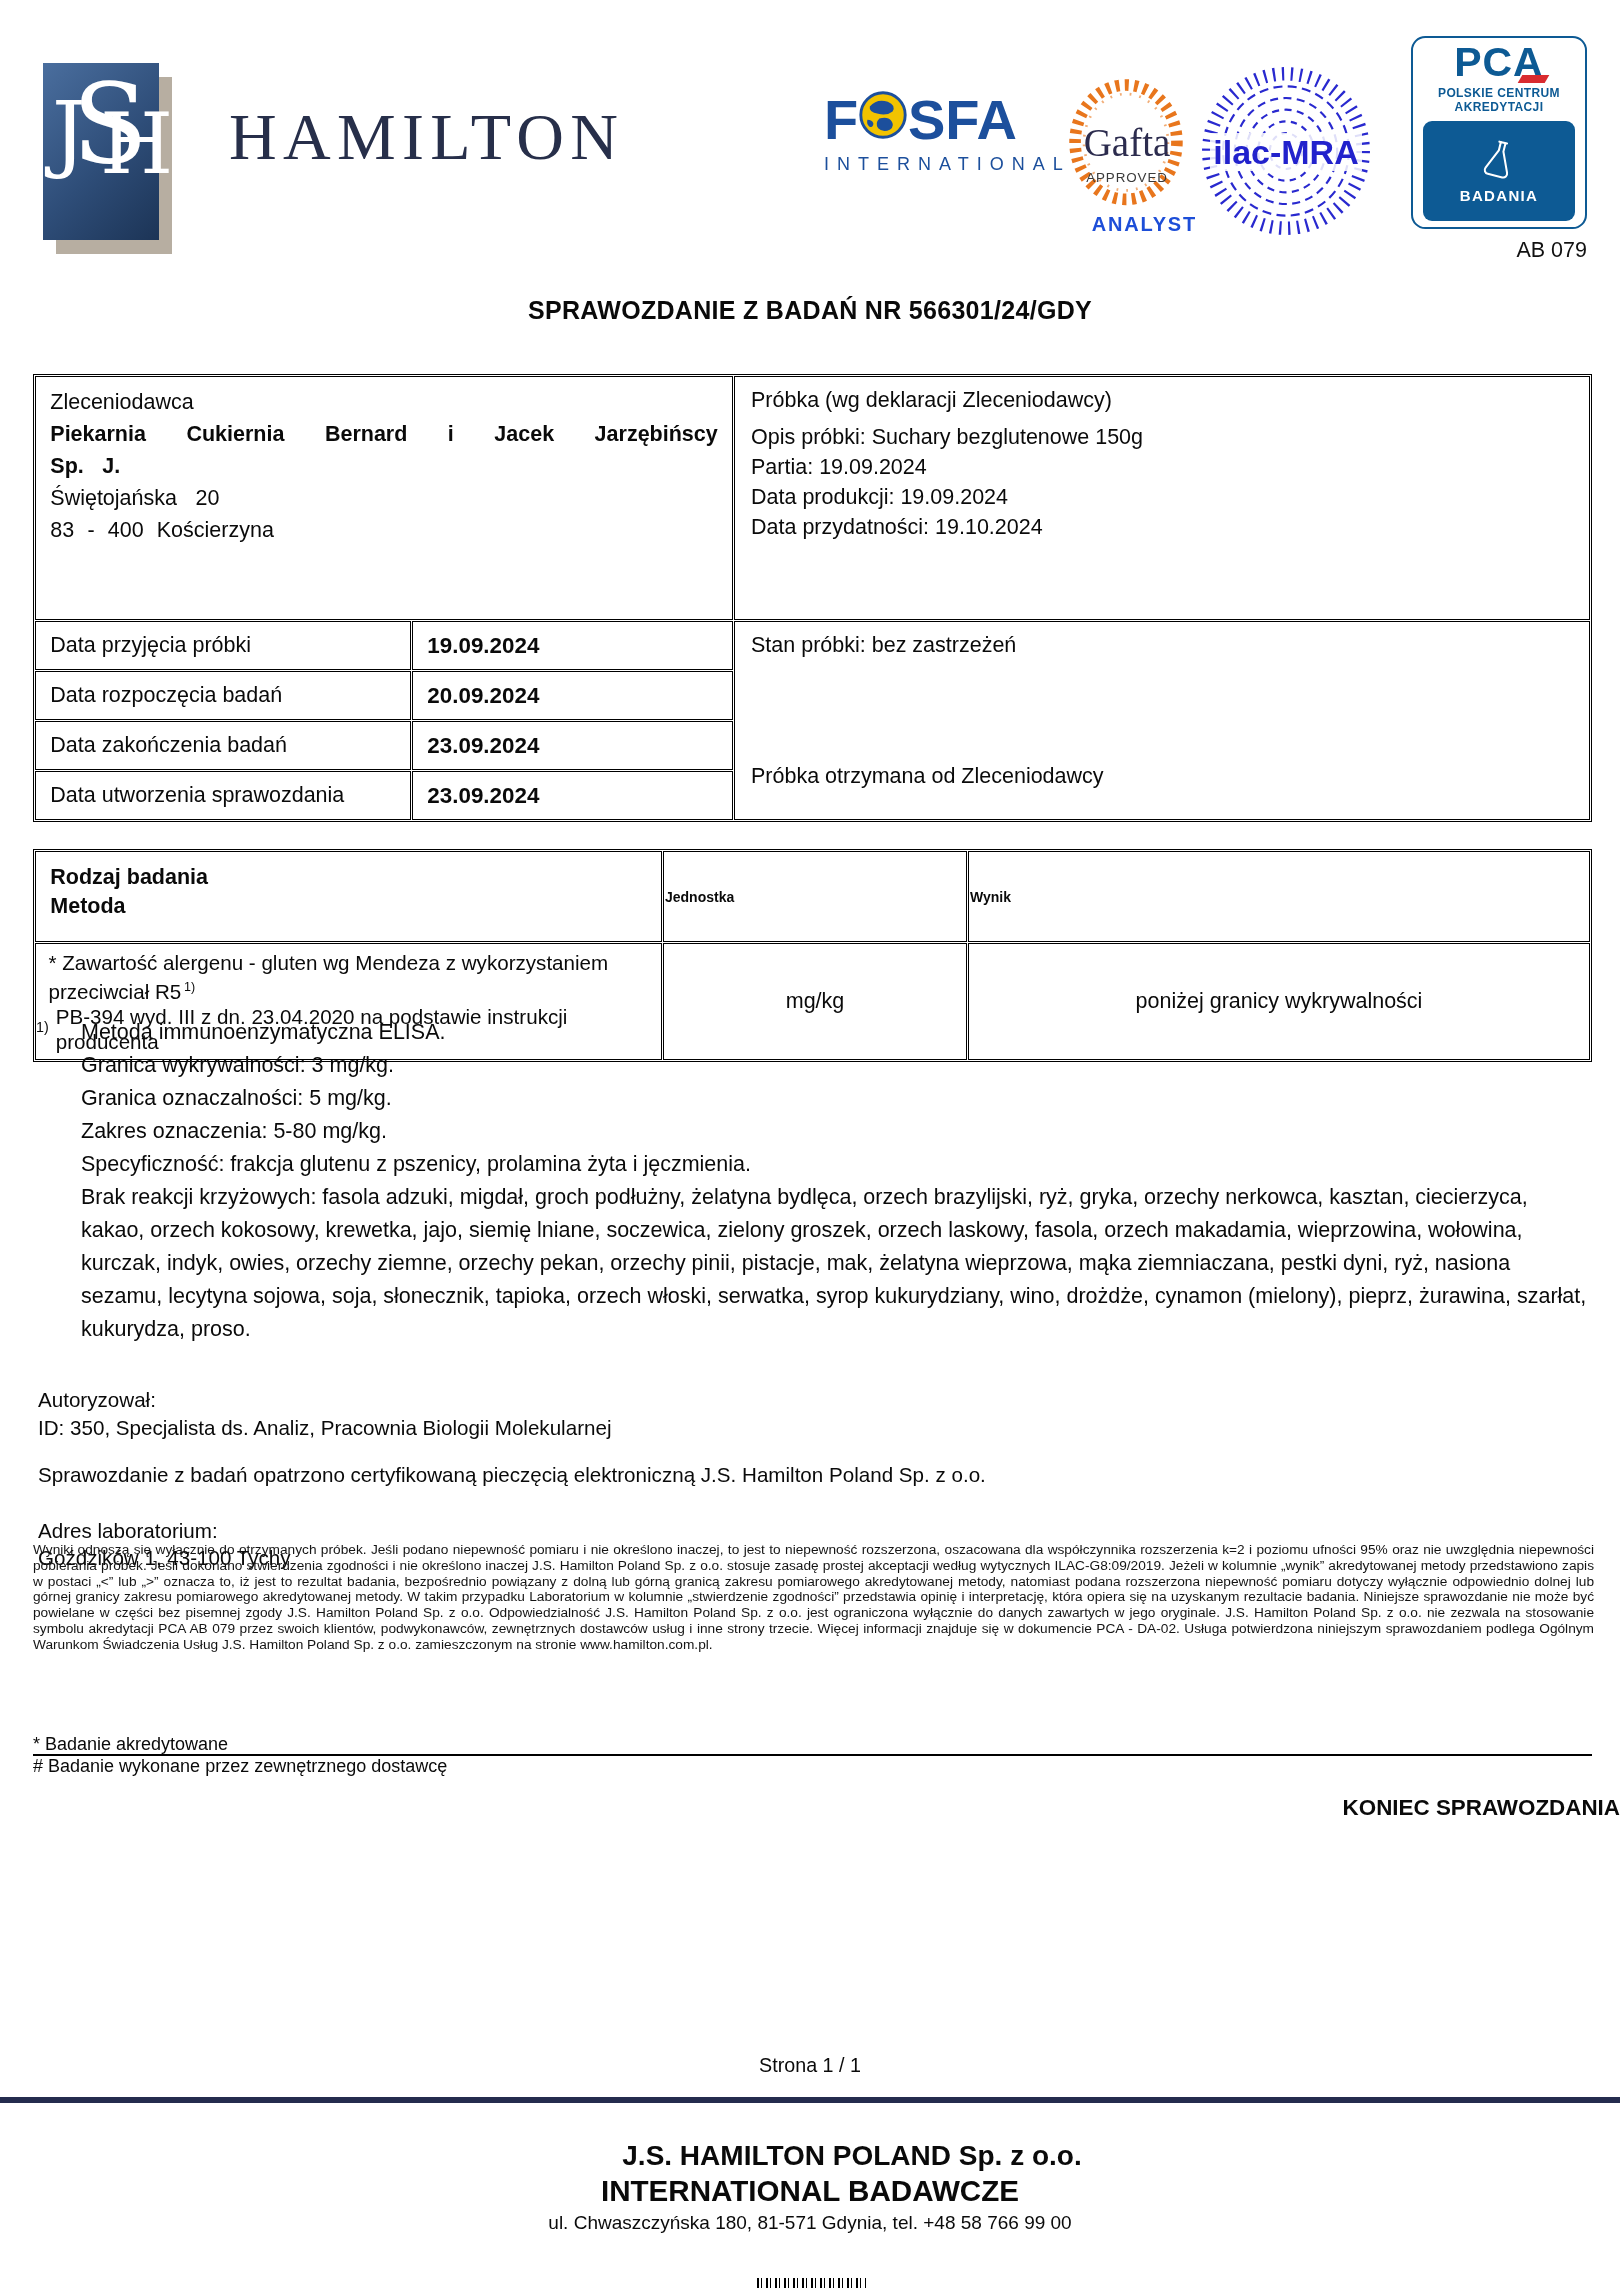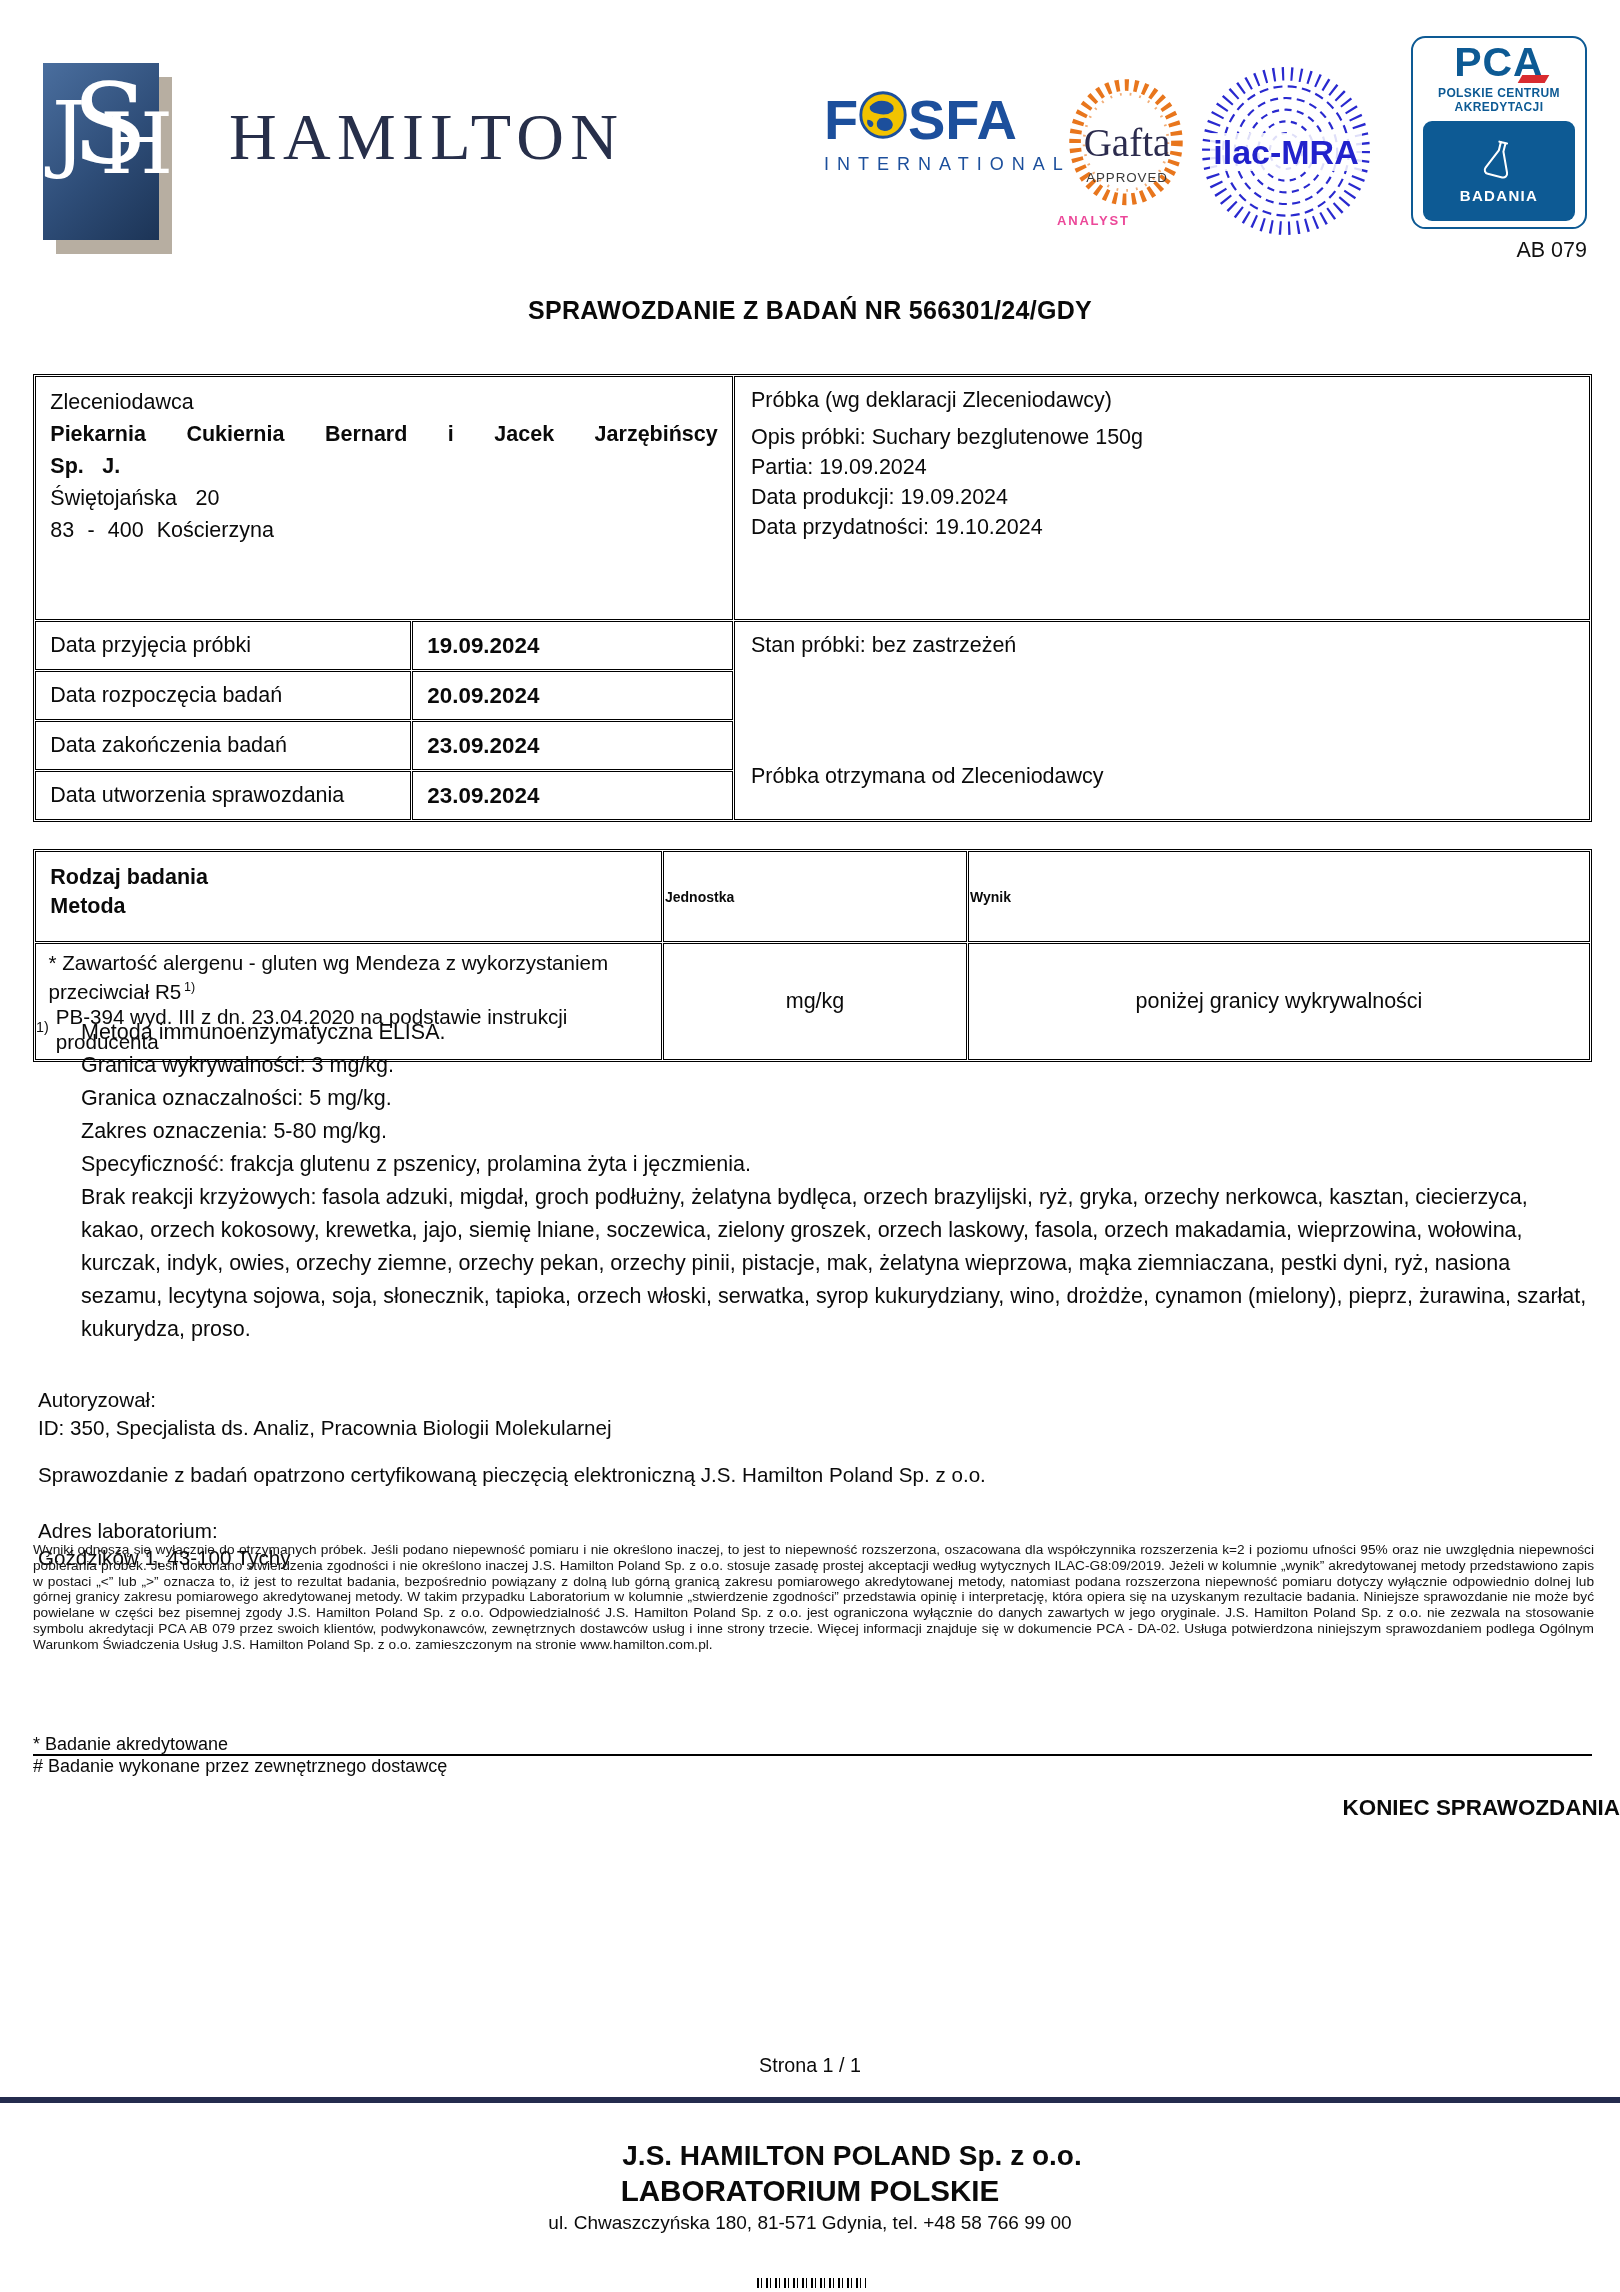--- a/index.html
+++ b/index.html
@@ -30,22 +30,22 @@
   .fosfa-word { display:flex; align-items:center; font-size:56px; font-weight:800; color:#1c4f9c; line-height:1; }
   .fosfa-globe { margin:0 0.9px; }
   .fosfa-sub { margin-top:6.3px; font-size:18px; letter-spacing:8px; color:#1c4f9c; font-weight:500; }
 
   .gafta { left:1057px; top:77px; width:140px; height:161px; }
   .gafta-wreath { position:absolute; left:1.8px; top:0; }
   .gafta-name { position:absolute; top:43px; width:100%; text-align:center;
     font-family:"Liberation Serif",serif; font-size:39px; color:#2c2c4e; }
   .gafta-approved { position:absolute; top:93px; width:100%; text-align:center;
     font-size:13.4px; letter-spacing:0.9px; color:#3a3a3a; }
-  .gafta-analyst { position:absolute; top:136px; width:100%; text-align:left;
-    font-weight:700; font-size:13px; letter-spacing:1.8px; color:#ec4899; }
+  .gafta-analyst { position:absolute; top:136px; width:100%; text-align:right;
+    font-weight:700; font-size:20px; letter-spacing:1.8px; color:#1d4ed8; }
 
   .ilac { left:1198px; top:63px; width:176px; height:176px; }
   .ilac-text { position:absolute; top:70px; width:100%; text-align:center;
     font-size:34px; font-weight:800; color:#2222cc; }
   .ilac-text b { background:#ffffffd9; padding:0 3.6px; }
 
   .pca { left:1411px; top:36px; width:179px; }
   .pca-box { width:176px; height:193px; border:2.7px solid #0d5a94; border-radius:14.3px;
     background:#fff; box-sizing:border-box; overflow:hidden; }
   .pca-top { position:relative; height:48px; text-align:center; }
@@ -296,18 +296,18 @@
     <div>* Badanie akredytowane</div>
     <div># Badanie wykonane przez zewnętrznego dostawcę</div>
   </div>
 
   <div class="abs end-rule"></div>
   <div class="abs koniec">KONIEC SPRAWOZDANIA</div>
 
   <div class="abs strona">Strona 1 / 1</div>
   <div class="abs navy-bar"></div>
   <div class="abs f-company">J.S. HAMILTON POLAND Sp. z o.o.</div>
-  <div class="abs f-lab">LABORATORIUM POLSKIE</div>
+  <div class="abs f-lab">INTERNATIONAL BADAWCZE</div>
   <div class="abs f-addr">ul. Chwaszczyńska 180, 81-571 Gdynia, tel. +48 58 766 99 00</div>
   <div class="abs barcode"></div>
 
 </div>
 
 
 </body></html>

